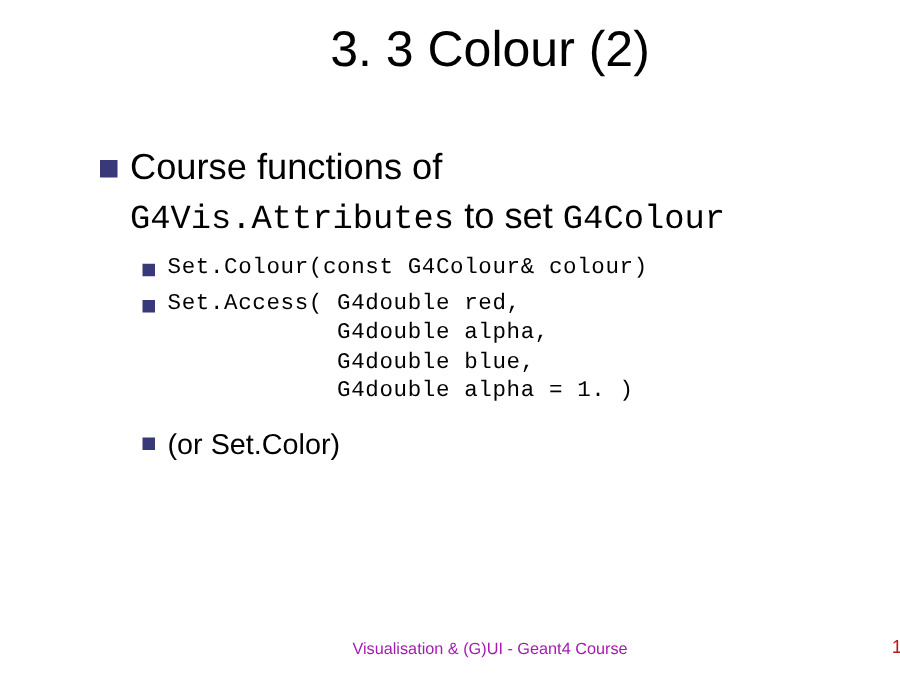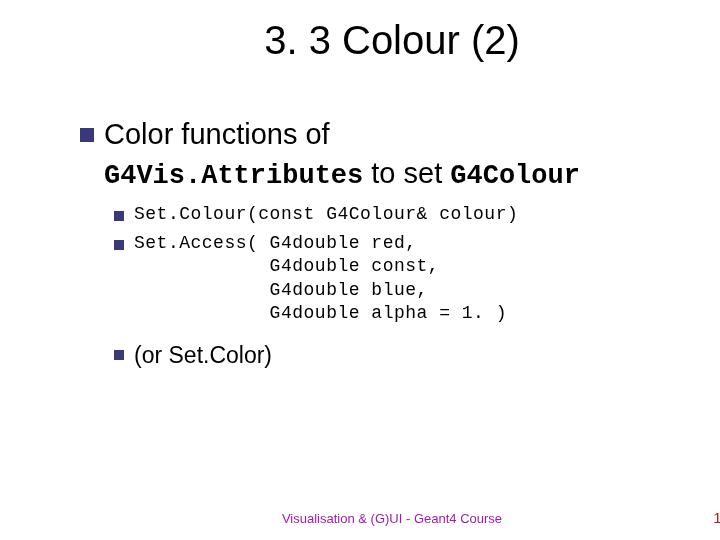--- a/index.html
+++ b/index.html
@@ -68,21 +68,21 @@
     margin-top: 6px;
   }
   .mono {
     font-family: "Courier New", Courier, monospace;
     font-size: 18px;
     line-height: 1.3;
     letter-spacing: 0.5px;
   }
   .mono-bold {
     font-family: "Courier New", Courier, monospace;
-    font-weight: bold;
+    font-weight: normal;
     font-size: 27px;
   }
   .serif {
     font-family: Verdana, Geneva, sans-serif;
   }
   .code-block {
     white-space: pre;
   }
   .footer {
     position: absolute;
@@ -109,36 +109,36 @@
 
 <div class="slide">
 
   <div class="title">3. 3 Colour (2)</div>
 
   <div class="body">
 
     <div class="row">
       <div class="bullet-l1"></div>
       <div class="l1-text">
-        <span>Color functions of </span><br>
+        <span>Course functions of </span><br>
         <span class="mono-bold">G4Vis.Attributes</span><span> to set </span><span class="mono-bold">G4Colour</span>
       </div>
     </div>
 
     <div class="l2-group">
 
       <div class="l2-row">
         <div class="bullet-l2"></div>
         <div class="mono">Set.Colour(const G4Colour&amp; colour)</div>
       </div>
 
       <div class="l2-row">
         <div class="bullet-l2"></div>
         <div class="mono code-block"><span>Set.Access( G4double red,</span>
-<span>            G4double const,</span>
+<span>            G4double alpha,</span>
 <span>            G4double blue,</span>
 <span>            G4double alpha = 1. )</span></div>
       </div>
 
       <div class="l2-row" style="margin-top:16px;">
         <div class="bullet-l2"></div>
         <div class="l2-text serif">(or Set.Color)</div>
       </div>
 
     </div>

